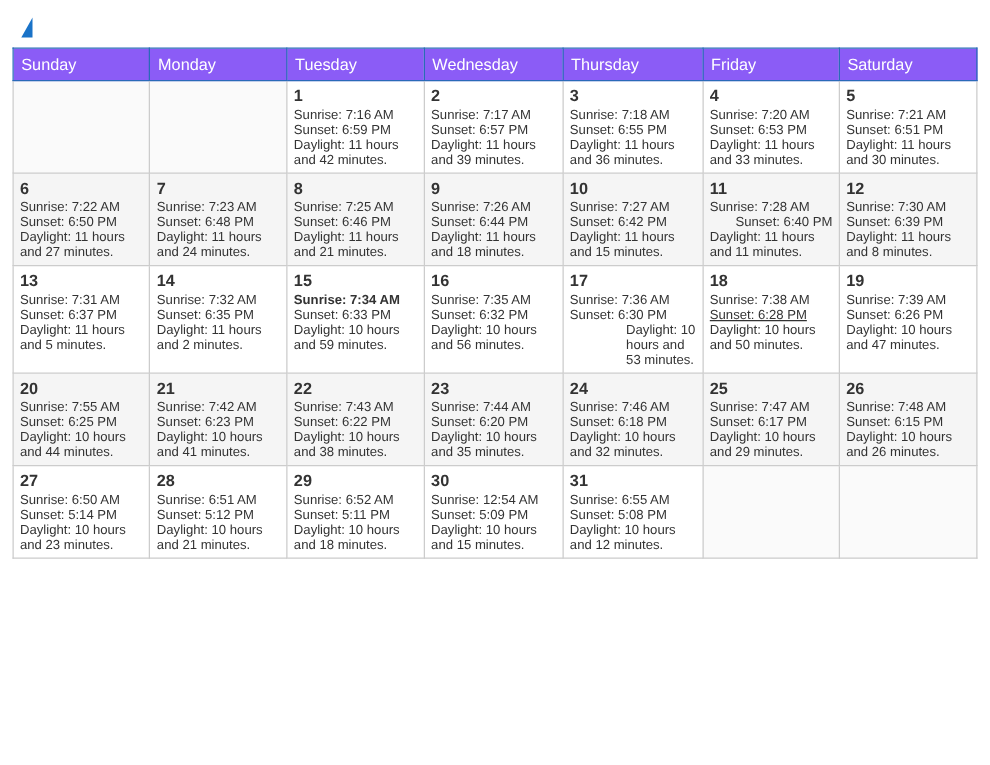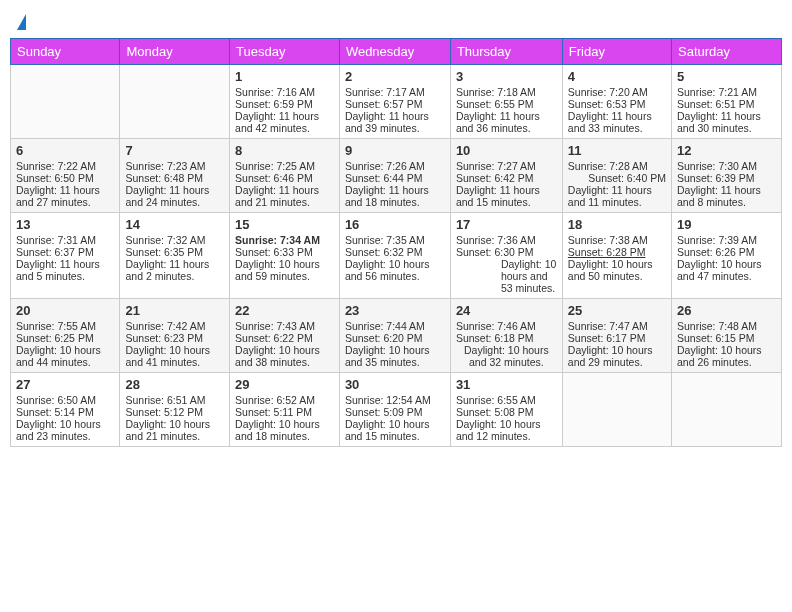--- a/index.html
+++ b/index.html
@@ -24,21 +24,21 @@
     }
     .title-section {
       text-align: right;
     }
     .calendar {
       width: 100%;
       border-collapse: collapse;
       border: 1px solid #ccc;
     }
     .calendar th {
-      background-color: #d946ef;
+      background-color: #8b5cf6;
       color: #fff;
       text-align: left;
       padding: 5px 6px;
       font-size: 13px;
       font-weight: normal;
       border: 1px solid #2a6ab8;
     }
     .calendar td {
       vertical-align: top;
       padding: 4px 5px;
@@ -245,21 +245,21 @@
         <td>
           <span class="day-num">23</span>
           <span style="display: block;">Sunrise: 7:44 AM</span>
           <span style="display: block;">Sunset: 6:20 PM</span>
           <span style="display: block;">Daylight: 10 hours and 35 minutes.</span>
         </td>
         <td>
           <span class="day-num">24</span>
           <span style="display: block;">Sunrise: 7:46 AM</span>
           <span style="display: block;">Sunset: 6:18 PM</span>
-          <span style="display: block; text-align: center;">Daylight: 10 hours and 32 minutes.</span>
+          <span style="display: block;">Daylight: 10 hours and 32 minutes.</span>
         </td>
         <td>
           <span class="day-num">25</span>
           <span style="display: block;">Sunrise: 7:47 AM</span>
           <span style="display: block;">Sunset: 6:17 PM</span>
           <span style="display: block;">Daylight: 10 hours and 29 minutes.</span>
         </td>
         <td>
           <span class="day-num">26</span>
           <span style="display: block;">Sunrise: 7:48 AM</span>

